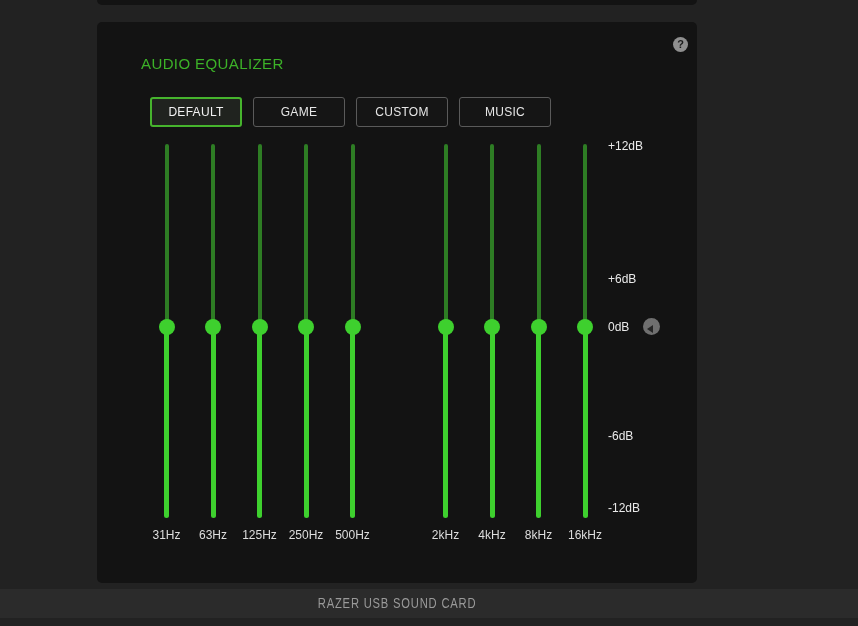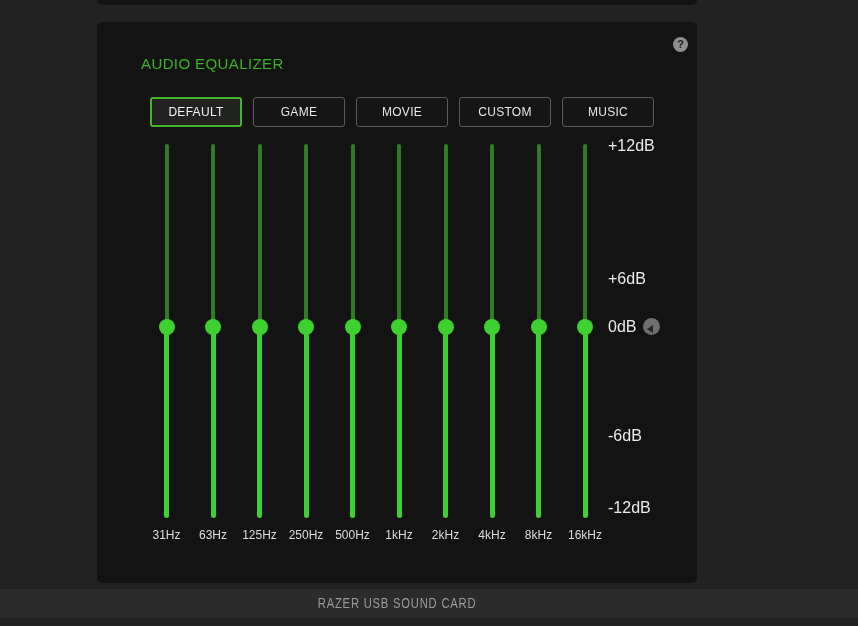--- a/index.html
+++ b/index.html
@@ -64,21 +64,21 @@
     position: absolute; left: 50%; margin-left: -8px; width: 16px; height: 16px;
     border-radius: 50%; background: #3ed02e;
   }
   .freq-label {
     position: absolute; top: 383px; left: -12px; width: 70px; height: 16px;
     text-align: center; color: #dedede; font-size: 12px; line-height: 16px;
   }
 
   .scale-label {
     position: absolute; left: 511px; height: 16px; line-height: 16px;
-    color: #eaeaea; font-size: 16px;
+    color: #eaeaea; font-size: 12px;
   }
 
   .collapse-btn {
     position: absolute; left: 546px; top: 296px; width: 17px; height: 17px;
     border-radius: 50%; background: #6f6f6f; border: none; cursor: pointer; padding: 0;
   }
   .collapse-arrow {
     display: block; width: 0; height: 0; margin: 4.5px auto 0 4px;
     border-top: 4px solid transparent; border-bottom: 4px solid transparent;
     border-right: 6px solid #262626;
@@ -106,21 +106,20 @@
 
   <section class="panel">
 
     <button class="help-btn">?</button>
 
     <h2 class="panel-title">AUDIO EQUALIZER</h2>
 
     <div class="presets">
         <button class="preset-btn active">DEFAULT</button>
         <button class="preset-btn">GAME</button>
-        <button class="preset-btn">MOVIE</button>
         <button class="preset-btn">CUSTOM</button>
         <button class="preset-btn">MUSIC</button>
       </div>
 
     <div class="eq-area">
       <button class="collapse-btn">
         <span class="collapse-arrow"></span>
       </button>
     <div class="slider" style="left: 46.5px; top: 122px;">
           <div class="track-upper" style="height: 183px;"></div>
@@ -144,26 +143,20 @@
           <div class="track-upper" style="height: 183px;"></div>
           <div class="track-lower" style="top: 183px; height: 191px;"></div>
           <div class="thumb" style="top: 175px;"></div>
           <div class="freq-label">250Hz</div>
         </div>
         <div class="slider" style="left: 232.5px; top: 122px;">
           <div class="track-upper" style="height: 183px;"></div>
           <div class="track-lower" style="top: 183px; height: 191px;"></div>
           <div class="thumb" style="top: 175px;"></div>
           <div class="freq-label">500Hz</div>
-        </div>
-        <div class="slider" style="left: 279px; top: 122px;">
-          <div class="track-upper" style="height: 183px;"></div>
-          <div class="track-lower" style="top: 183px; height: 191px;"></div>
-          <div class="thumb" style="top: 175px;"></div>
-          <div class="freq-label">1kHz</div>
         </div>
         <div class="slider" style="left: 325.5px; top: 122px;">
           <div class="track-upper" style="height: 183px;"></div>
           <div class="track-lower" style="top: 183px; height: 191px;"></div>
           <div class="thumb" style="top: 175px;"></div>
           <div class="freq-label">2kHz</div>
         </div>
         <div class="slider" style="left: 372px; top: 122px;">
           <div class="track-upper" style="height: 183px;"></div>
           <div class="track-lower" style="top: 183px; height: 191px;"></div>

